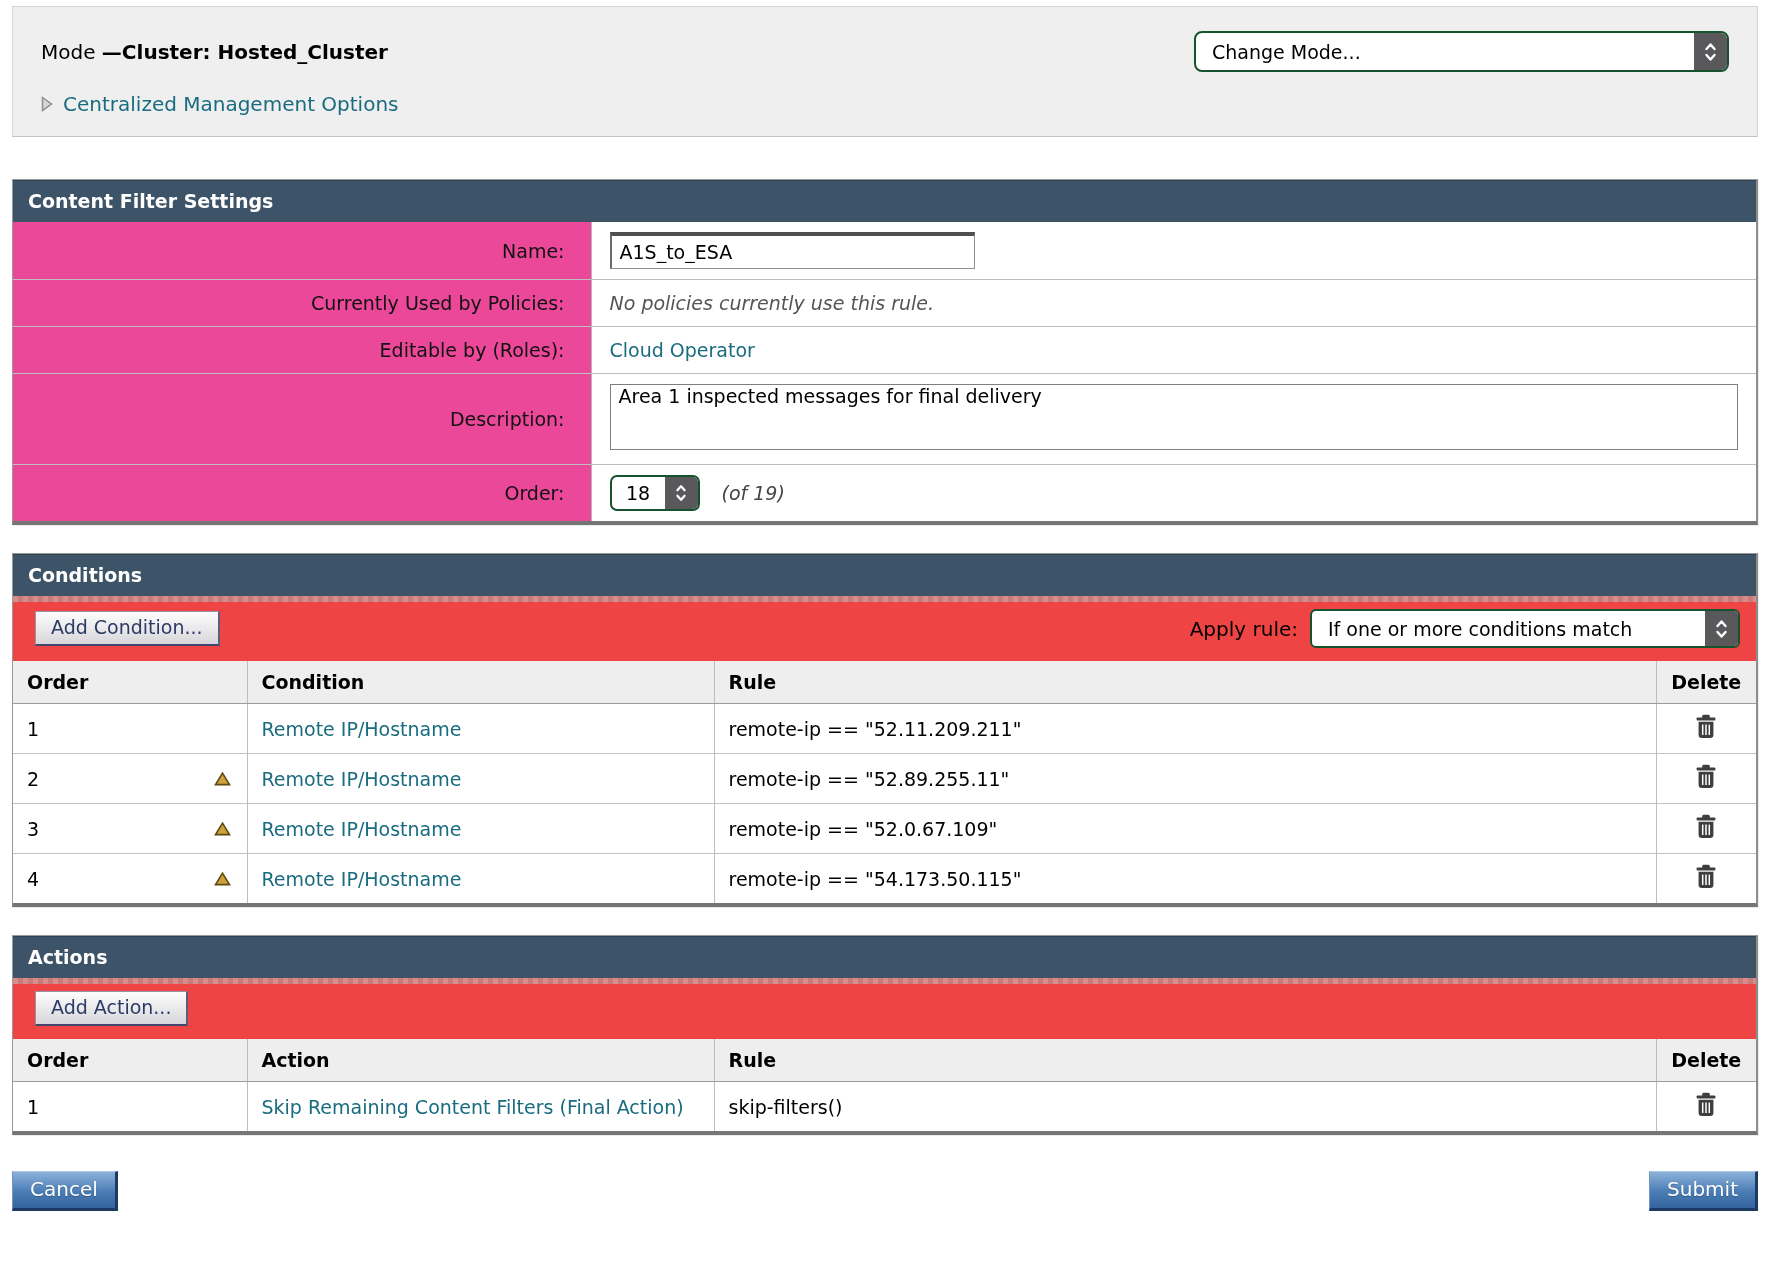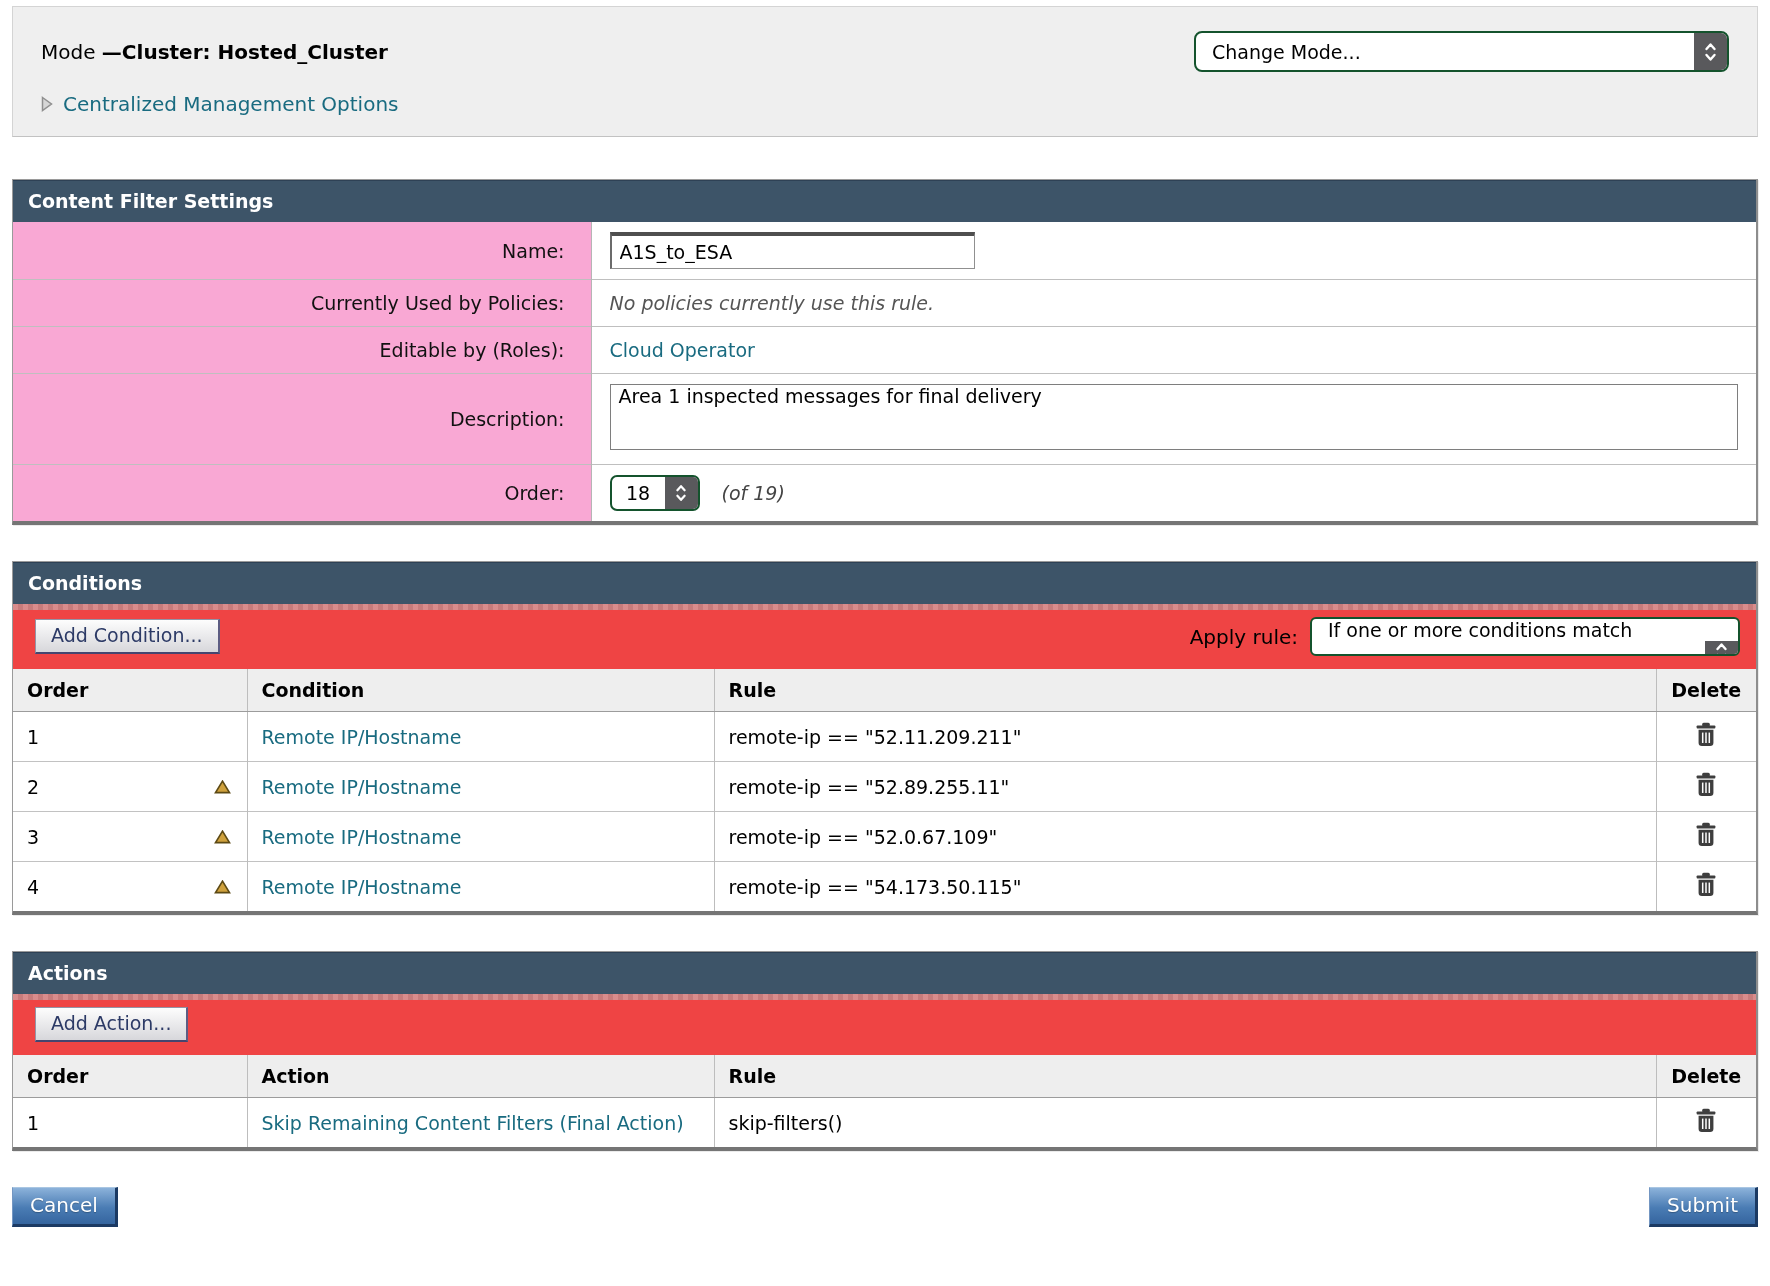--- a/index.html
+++ b/index.html
@@ -33,38 +33,38 @@
     border:2px solid #14532d; border-radius:8px; overflow:hidden; cursor:pointer;
   }
   .sel-val { display:flex; align-items:center; padding:0 16px; font-size:19px; white-space:nowrap; }
   .sel-btn {
     margin-left:auto; width:33px; background:#59595c;
     display:flex; align-items:center; justify-content:center; flex:none;
   }
   .sel-change { width:535px; height:41px; }
   .sel-order { width:90px; height:36px; border-radius:7px; }
   .sel-order .sel-val { flex:1; justify-content:center; padding:0 6px; }
-  .sel-apply { width:430px; height:39px; border-radius:6px; border-width:2px;flex-direction:column; }
+  .sel-apply { width:430px; height:39px; border-radius:6px; border-width:2px; }
 
   
   .panel {
     border:1px solid #9a9a9a; border-right:2px solid #8d8d8d; border-bottom:4px solid #757575;
-    margin-bottom:36px; box-shadow:1px 1px 0 rgba(0,0,0,0.08); background:#fff;
+    margin-bottom:28px; box-shadow:1px 1px 0 rgba(0,0,0,0.08); background:#fff;
   }
   .panel-header {
     background:#3d5468; border-top:1px solid #2e4155;
     color:#fff; font-weight:bold; font-size:19px; padding:9px 15px 10px 15px;
   }
 
   
   .settings-table { width:100%; border-collapse:collapse; }
   .settings-table td { vertical-align:middle; font-size:19px; }
   .settings-table tr + tr td { border-top:1px solid #bfbfbf; }
   td.lbl {
-    width:578px; background:#f9a8d4; text-align:right;
+    width:578px; background:#ec4899; text-align:right;
     padding:12px 26px 12px 12px; color:#111;
   }
   td.val { background:#fff; padding:10px 18px; border-left:1px solid #b5b5b5; }
   .muted-italic { color:#555; font-style:italic; }
   .teal-link { color:#196b80; text-decoration:none; cursor:pointer; }
 
   .name-input {
     width:365px; height:37px; font-size:19px; font-family:inherit;
     padding:2px 8px; background:#fff; color:#000;
     border:1px solid #909090; border-top:4px solid #4f4f4f; border-left:2px solid #6b6b6b;

